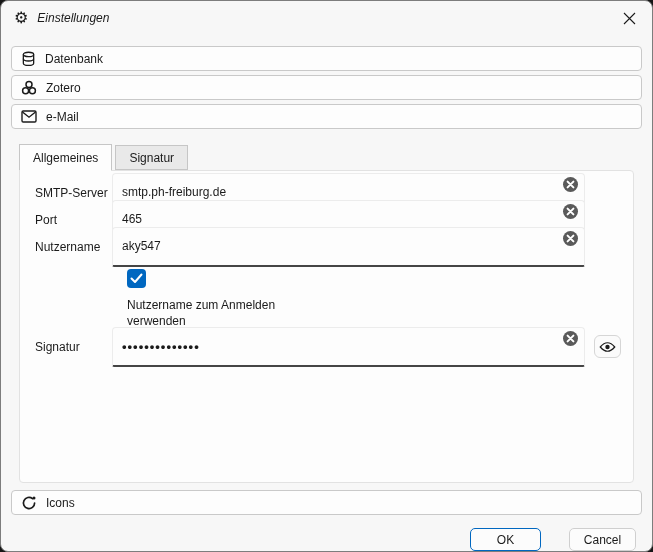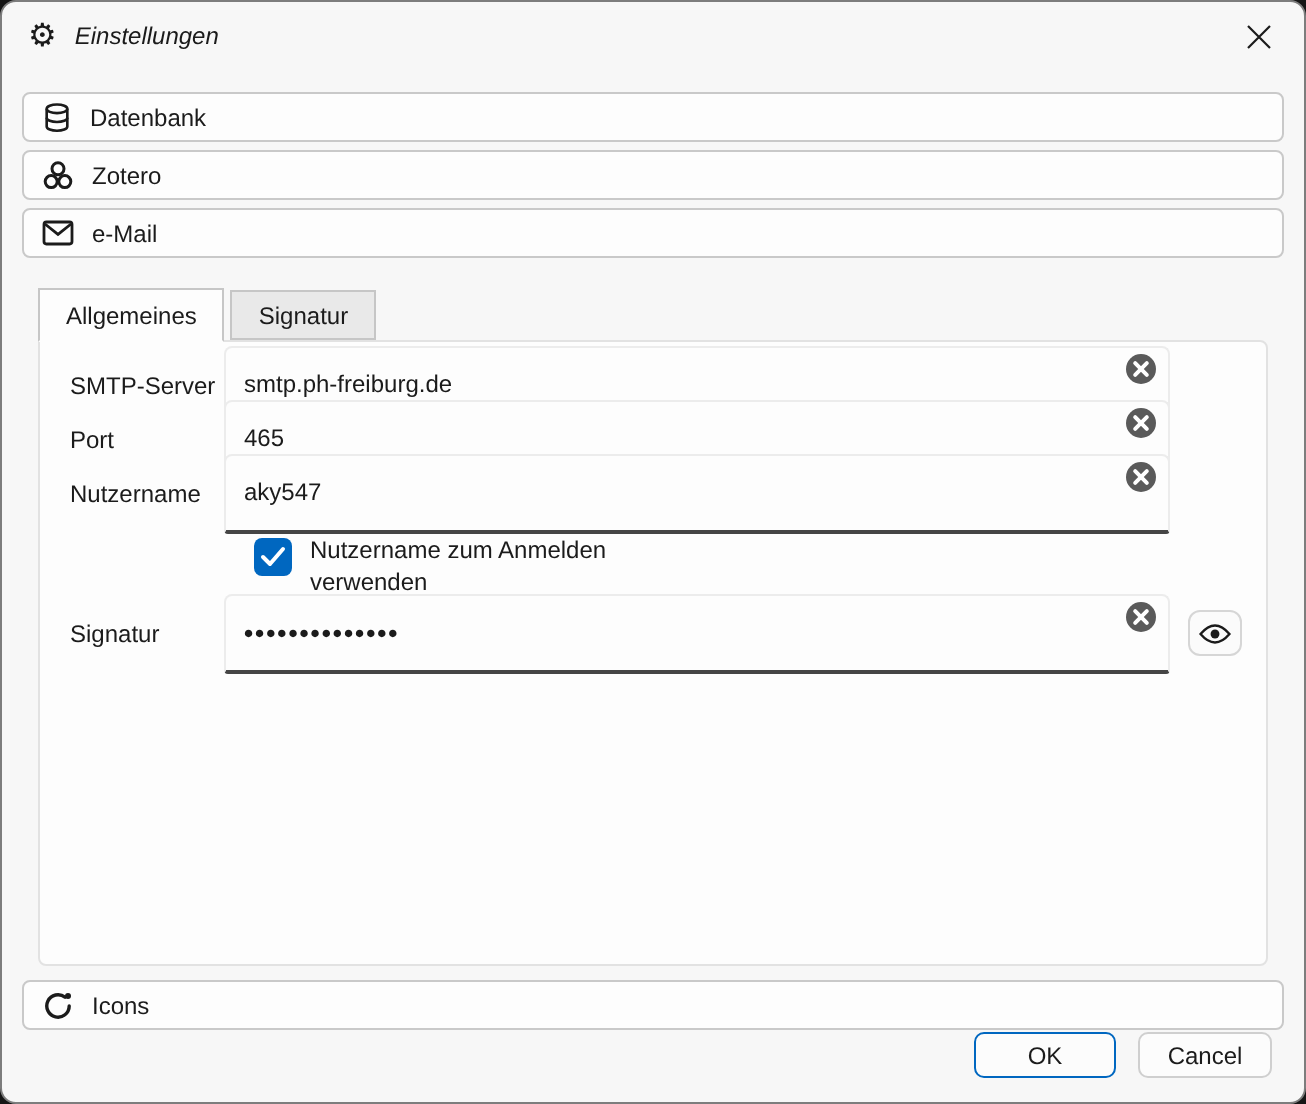--- a/index.html
+++ b/index.html
@@ -29,31 +29,31 @@
          border-radius:0 4px 4px 4px;box-sizing:border-box;padding-top:8px;}
   .form-row{display:flex;align-items:center;height:27px;padding-left:15px;}
   .form-label{width:77px;font-size:12px;flex:none;}
   .input-wrap{position:relative;width:473px;height:40px;flex:none;}
   input.textbox{width:100%;height:100%;box-sizing:border-box;border:1px solid #ececec;
         border-bottom:2px solid #454545;border-radius:4px 4px 2px 2px;background:#fdfdfd;
         font:12px "Liberation Sans",sans-serif;padding:0 30px 0 9px;color:#1b1b1b;outline:none;}
   input.password{font-size:13px;letter-spacing:1px;font-weight:bold;}
   .clear-btn{position:absolute;right:6px;top:3px;width:17px;height:17px;border:none;
              background:transparent;padding:0;cursor:pointer;line-height:0;}
-  .checkbox-row{display:flex;margin:7px 0 3px 107px;gap:9px;align-items:flex-start;}
+  .checkbox-row{display:flex;margin:7px 0 3px 107px;gap:9px;align-items:flex-start;flex-direction:column;}
   .checkbox{width:19px;height:19px;background:#0067c0;border-radius:4px;display:flex;
             align-items:center;justify-content:center;cursor:pointer;flex:none;margin-top:2px;}
   .checkbox-label{font-size:12px;width:150px;line-height:1.35;}
   .pw-row{margin-top:4px;}
   .eye-btn{width:27px;height:23px;margin-left:9px;border:1px solid #d6d6d6;border-radius:6px;
            background:#fbfbfb;display:flex;align-items:center;justify-content:center;
            cursor:pointer;padding:0;flex:none;}
   
   .icons-bar{margin:7px 10px 0;}
-  .footer{position:absolute;right:16px;bottom:12px;display:flex;gap:11px;}
+  .footer{position:absolute;right:16px;bottom:0;display:flex;gap:28px;}
   .btn{height:23px;font:12px "Liberation Sans",sans-serif;border-radius:5px;background:#fcfcfc;
        border:1px solid #cfcfcf;width:67px;color:#1b1b1b;cursor:pointer;padding:0;box-sizing:border-box;}
   .btn.primary{width:71px;border:1.6px solid #0067c0;}
   svg{display:block;}
 </style>
 </head>
 <body>
 
 <div class="window">
 

